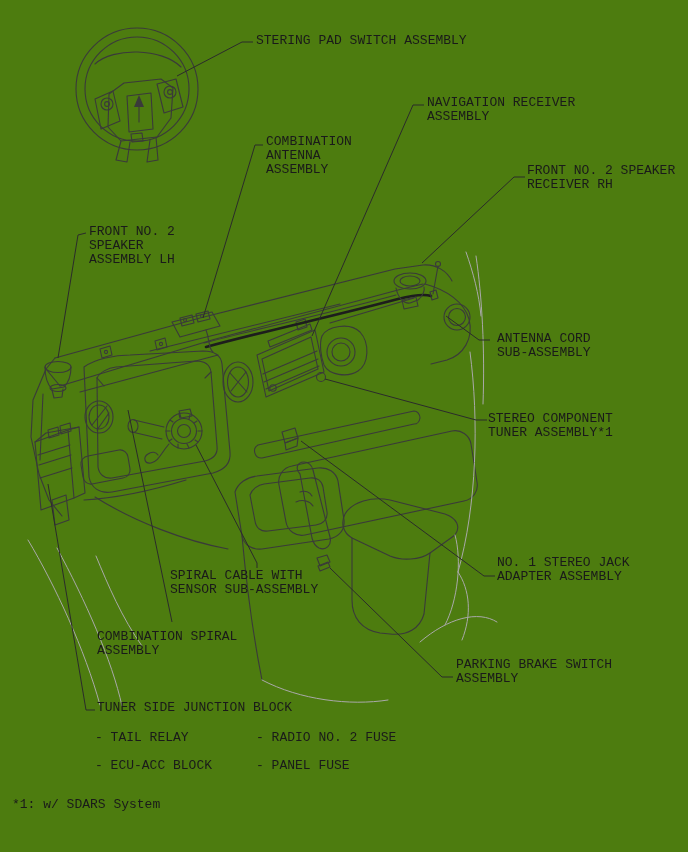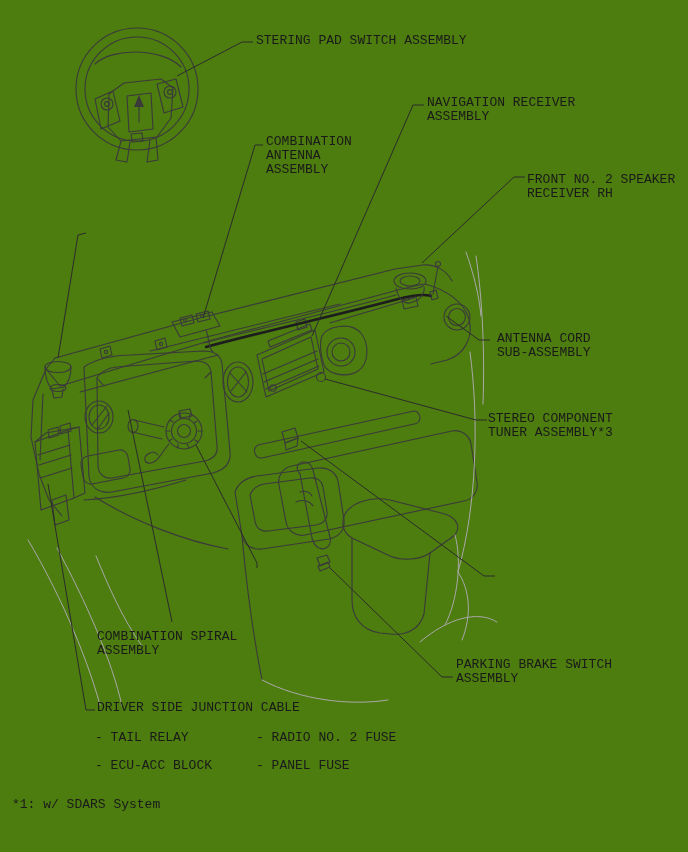--- a/index.html
+++ b/index.html
@@ -203,50 +203,63 @@
     <div>NAVIGATION RECEIVER</div>
     <div>ASSEMBLY</div>
   </div>
 
   <div class="lbl" style="left:266px;top:135px">
     <div>COMBINATION</div>
     <div>ANTENNA</div>
     <div>ASSEMBLY</div>
   </div>
 
-  <div class="lbl" style="left:527px;top:173px">
+  <div class="lbl" style="left:527px;top:164px">
     <div>FRONT NO. 2 SPEAKER</div>
     <div>RECEIVER RH</div>
   </div>
 
+  <div class="lbl" style="left:89px;top:225px">
+    <div>FRONT NO. 2</div>
+    <div>SPEAKER</div>
+    <div>ASSEMBLY LH</div>
+  </div>
 
   <div class="lbl" style="left:497px;top:332px">
     <div>ANTENNA CORD</div>
     <div>SUB-ASSEMBLY</div>
   </div>
 
   <div class="lbl" style="left:488px;top:412px">
     <div>STEREO COMPONENT</div>
-    <div>TUNER ASSEMBLY*3</div>
-  </div>
-
+    <div>TUNER ASSEMBLY*1</div>
+  </div>
+
+  <div class="lbl" style="left:497px;top:556px">
+    <div>NO. 1 STEREO JACK</div>
+    <div>ADAPTER ASSEMBLY</div>
+  </div>
 
   <div class="lbl" style="left:456px;top:658px">
     <div>PARKING BRAKE SWITCH</div>
     <div>ASSEMBLY</div>
   </div>
 
+  <div class="lbl" style="left:170px;top:569px">
+    <div>SPIRAL CABLE WITH</div>
+    <div>SENSOR SUB-ASSEMBLY</div>
+  </div>
 
   <div class="lbl" style="left:97px;top:630px">
     <div>COMBINATION SPIRAL</div>
     <div>ASSEMBLY</div>
   </div>
 
   <div class="lbl" style="left:97px;top:701px">
-    <div>DRIVER SIDE JUNCTION CABLE</div>
+    <div>TUNER SIDE JUNCTION BLOCK</div>
   </div>
 
   <div class="lbl" style="left:95px;top:731px">- TAIL RELAY</div>
   <div class="lbl" style="left:95px;top:759px">- ECU-ACC BLOCK</div>
   <div class="lbl" style="left:256px;top:731px">- RADIO NO. 2 FUSE</div>
   <div class="lbl" style="left:256px;top:759px">- PANEL FUSE</div>
 
   <div class="lbl" style="left:12px;top:798px">*1: w/ SDARS System</div>
 
 </div>

